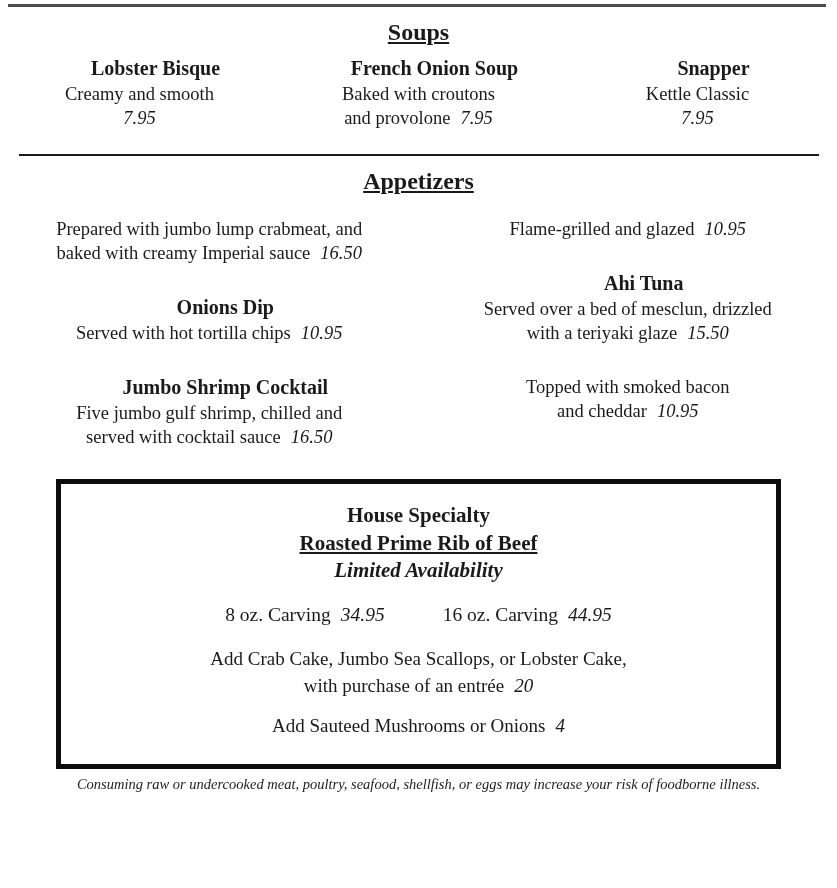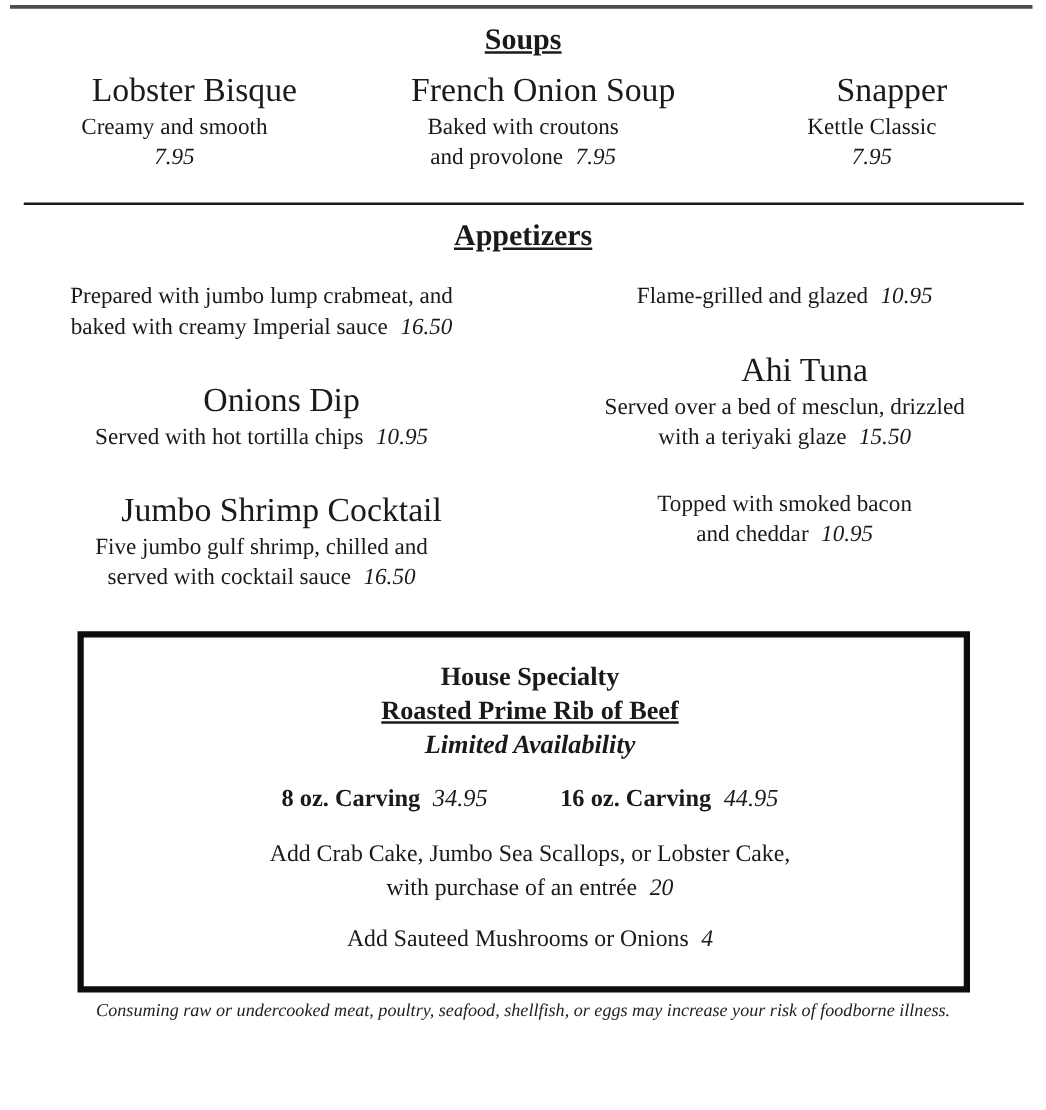--- a/index.html
+++ b/index.html
@@ -36,22 +36,22 @@
   .section-title.appetizers { margin: 12px 0 22px 0; }
 
   .soup-row { display: flex; }
   .soup-col { flex: 1; text-align: center; }
 
   .app-row { display: flex; }
   .app-col { flex: 1; text-align: center; }
 
   .menu-item { margin-bottom: 30px; }
   .item-name {
-    font-size: 27px;
-    font-weight: normal;
+    font-size: 20px;
+    font-weight: bold;
     line-height: 1.2;
     margin-bottom: 2px;
     padding-left: 32px;
   }
   .item-desc {
     font-size: 18.5px;
     line-height: 1.3;
   }
   .price {
     font-style: italic;
@@ -60,35 +60,35 @@
   .price.own-line {
     margin-left: 0;
     font-size: 18.5px;
     line-height: 1.3;
   }
 
   .specialty-box {
     width: 675px;
     margin: 0 auto;
     border: 5px solid #0d0d0d;
-    padding: 18px 9px 24px 20px;
+    padding: 18px 20px 24px 20px;
     text-align: center;
   }
   .sp-title { font-size: 21px; font-weight: bold; line-height: 1.3; }
   .sp-subtitle { font-size: 21px; font-weight: bold; text-decoration: underline; line-height: 1.3; }
   .sp-avail { font-size: 21px; font-weight: bold; font-style: italic; line-height: 1.3; }
   .sp-desc { font-size: 19px; line-height: 1.4; margin-top: 14px; }
   .carving-row {
     display: flex;
     justify-content: center;
     gap: 58px;
     margin-top: 20px;
     font-size: 19.5px;
   }
-  .carving-label { font-weight: bold; text-align: right; }
+  .carving-label { font-weight: normal; text-align: right; }
   .addon { font-size: 19px; line-height: 1.4; margin-top: 20px; }
   .addon + .addon { margin-top: 14px; }
 
   .footer-disclaimer {
     text-align: center;
     font-size: 14.5px;
     font-style: italic;
     margin-top: 7px;
     color: #222222;
   }

